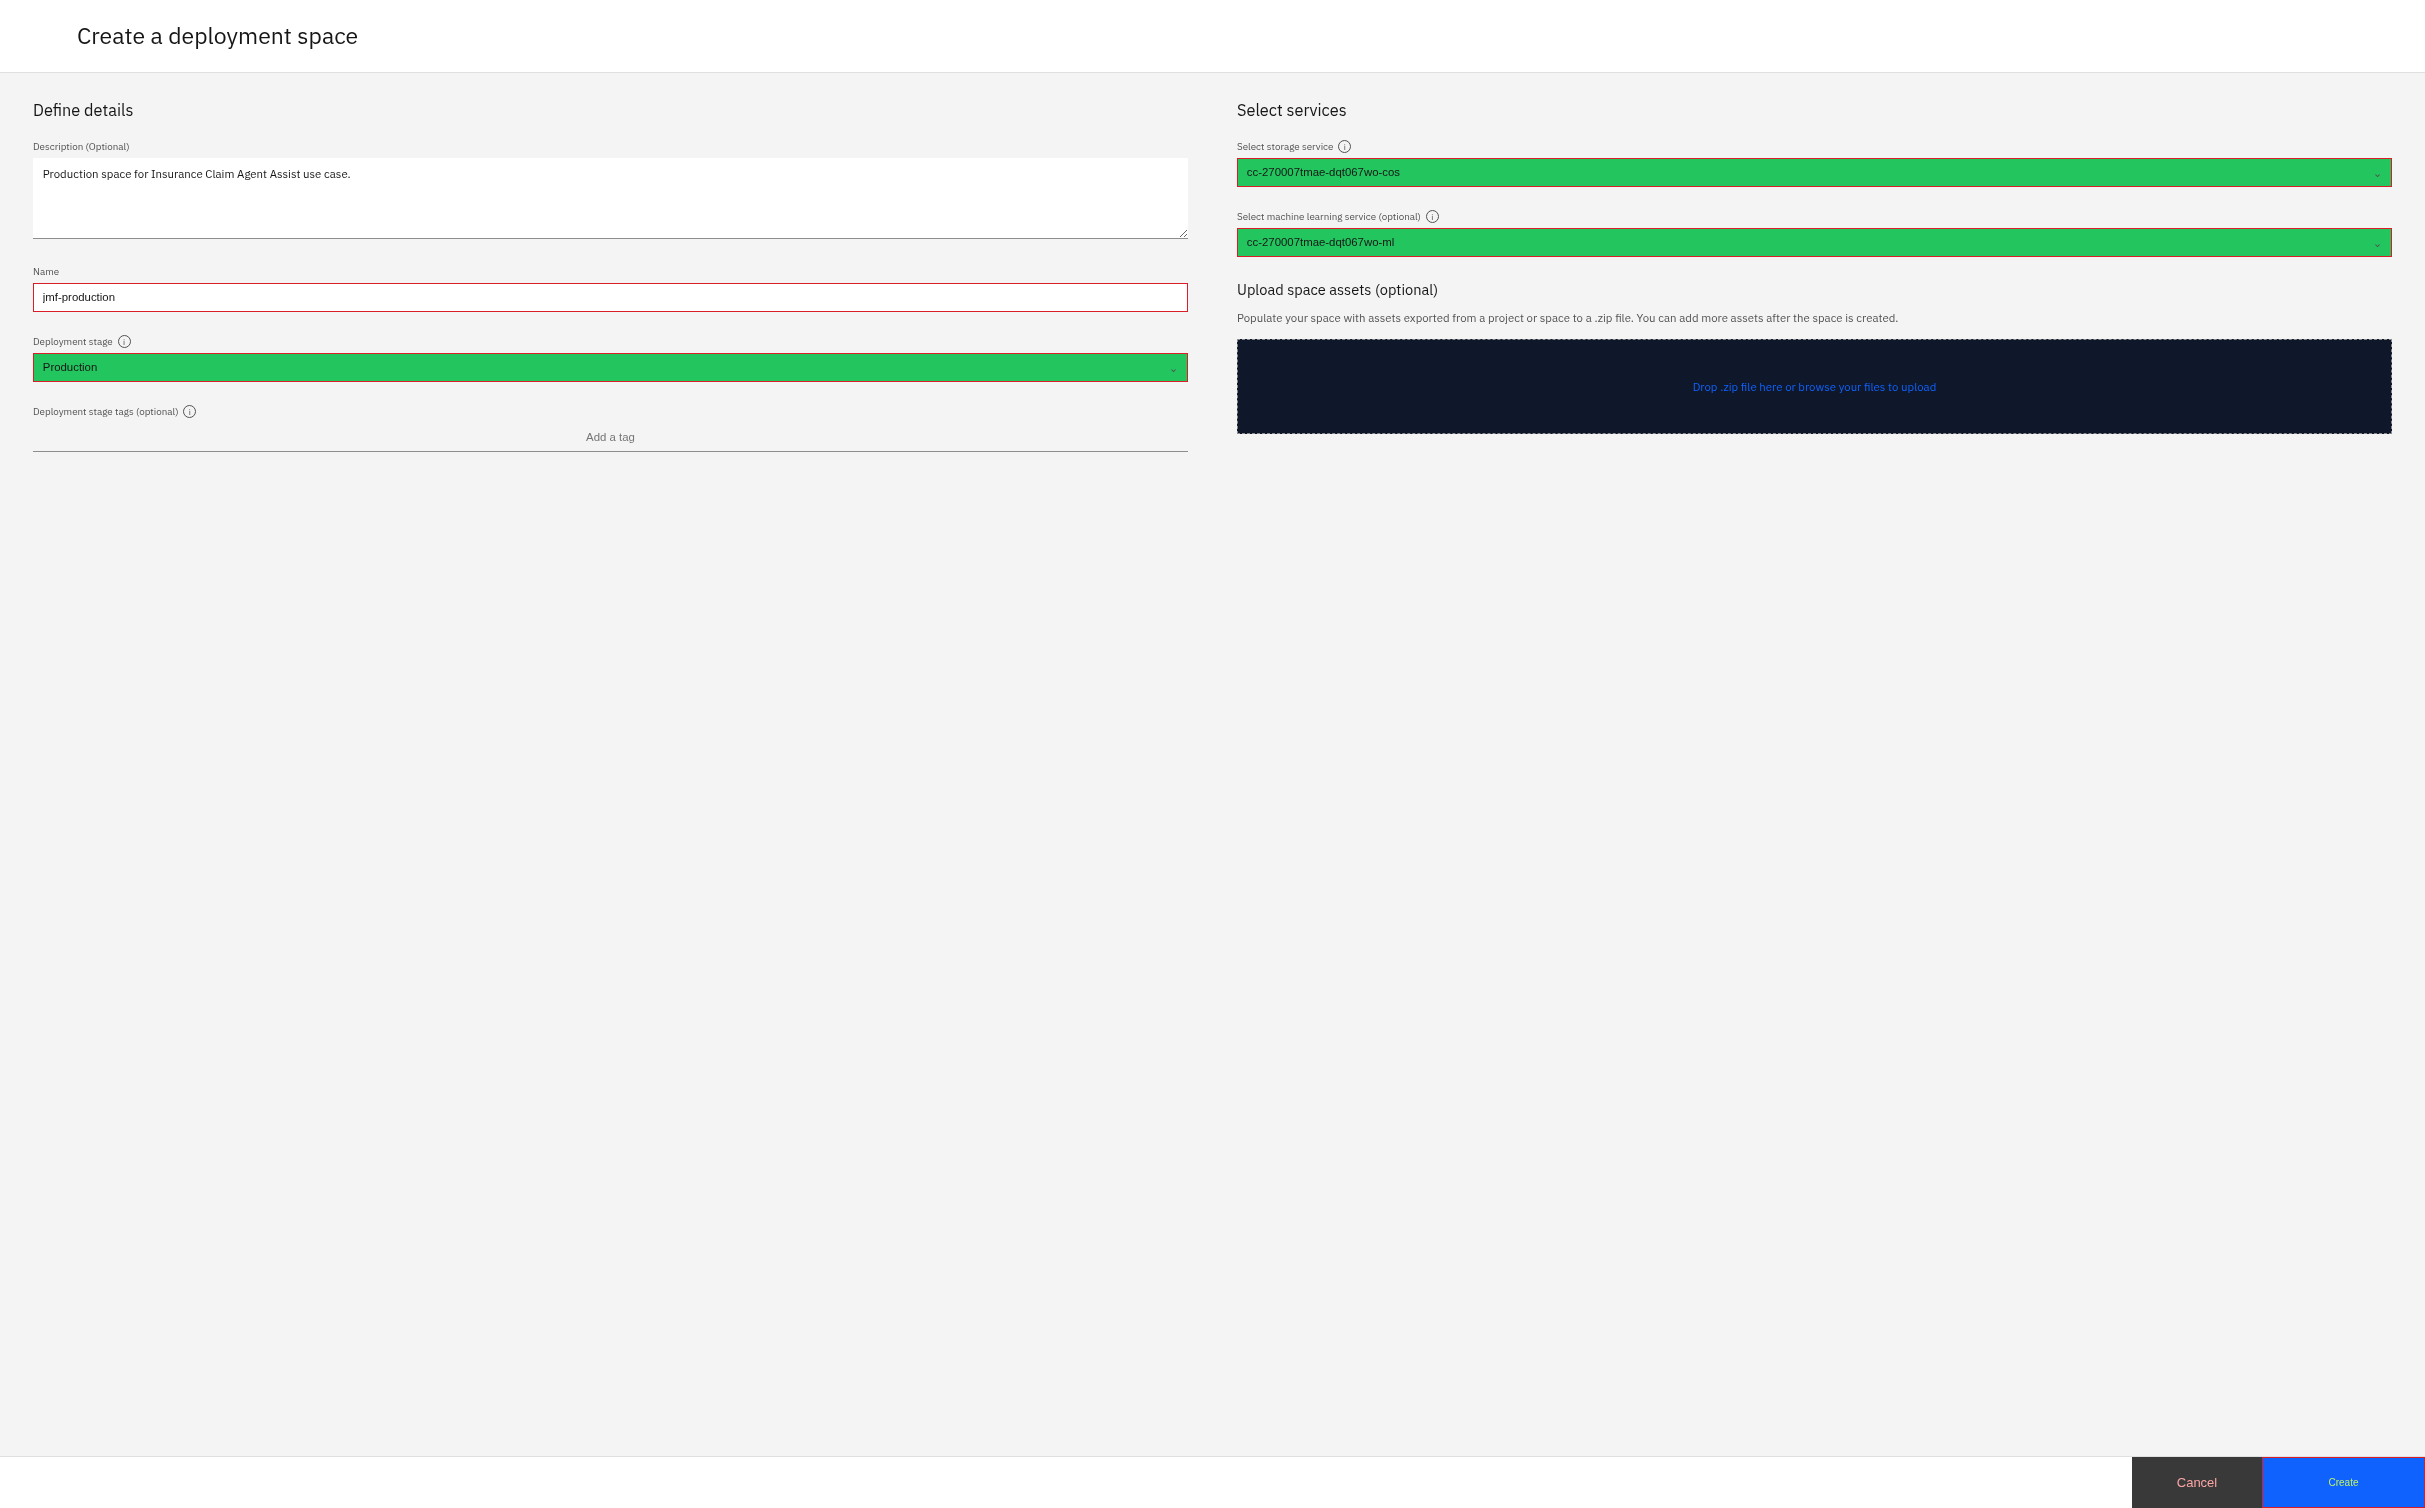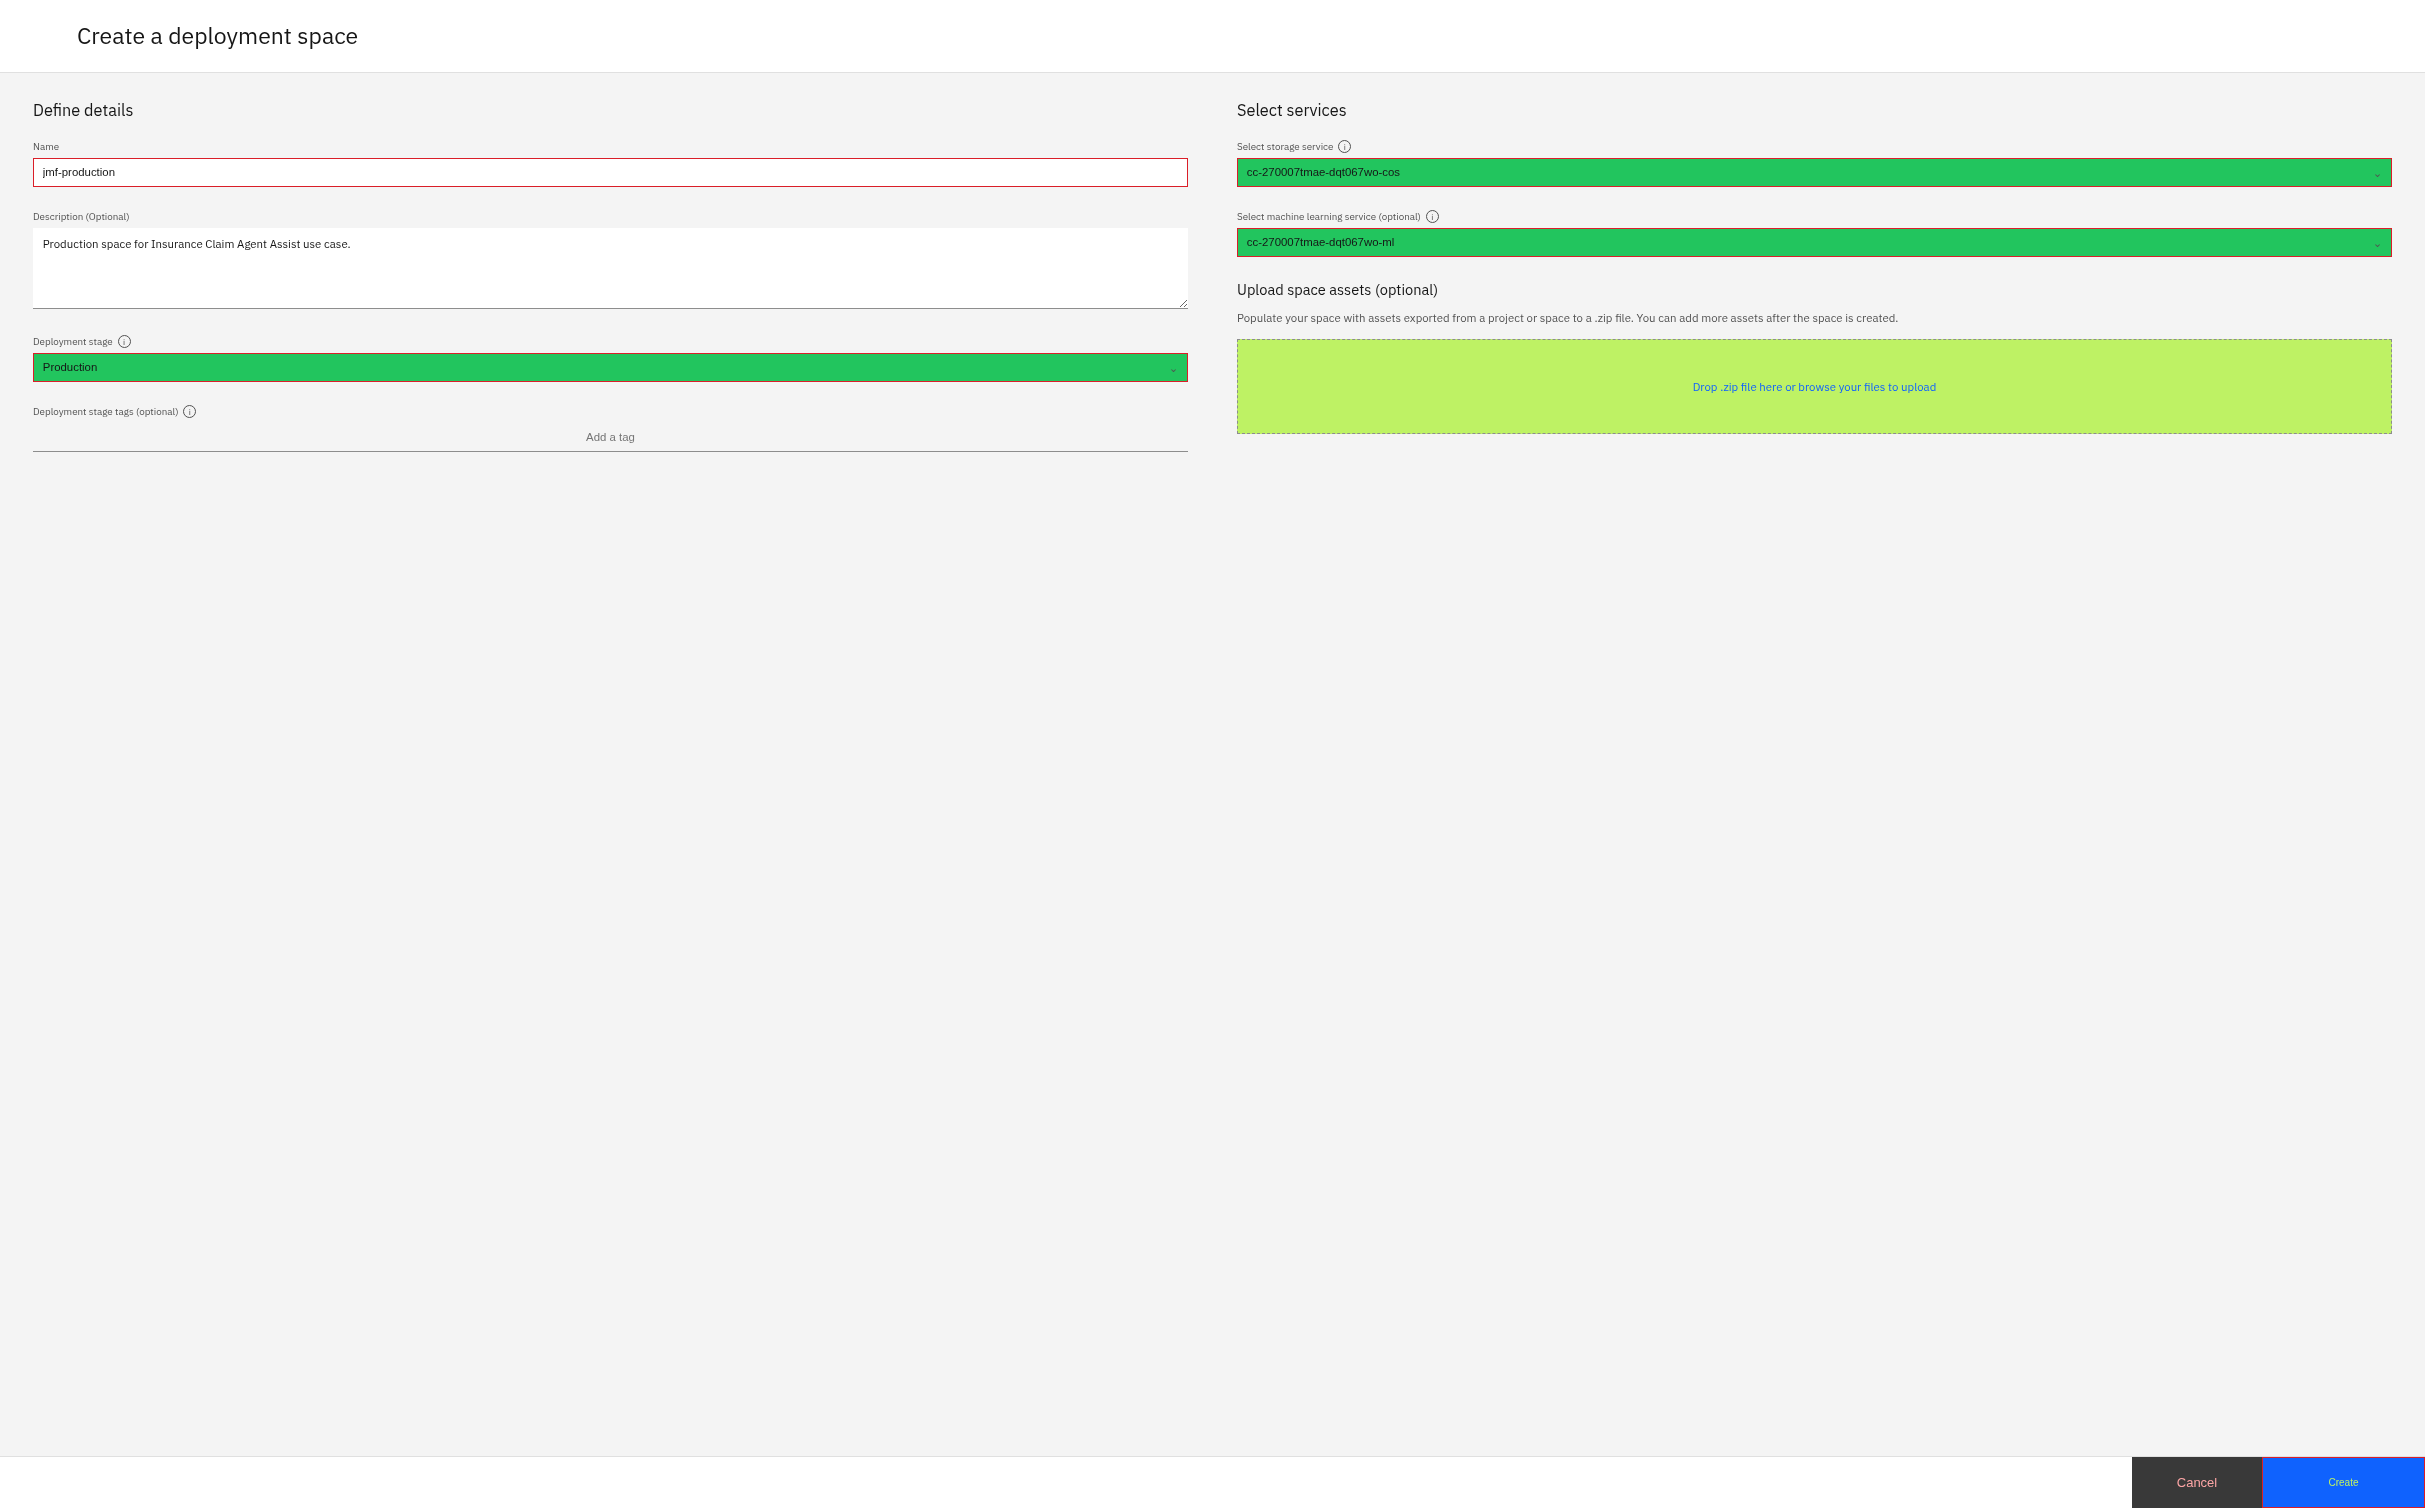--- a/index.html
+++ b/index.html
@@ -120,21 +120,21 @@
       outline: 1.6px solid #da1e28;
       outline-offset: -1.6px;
     }
     .right-section {
       padding-top: 0;
     }
     .upload-area {
       border: 0.8px dashed #8d8d8d;
       padding: 39px 19.5px;
       text-align: center;
-      background: #bef264;
+      background: #0f172a;
       cursor: pointer;
     }
     .upload-link {
       color: #0f62fe;
       text-decoration: none;
       font-size: 11.4px;
     }
     .upload-description {
       font-size: 11.4px;
       color: #525252;
@@ -185,30 +185,30 @@
 <div class="page-header">
   <h1 class="page-title">Create a deployment space</h1>
 </div>
 
 <div class="main-content">
 
   <div class="left-section">
     <h2 class="section-title">Define details</h2>
 
     <div class="field-group">
+      <label class="field-label">Description (Optional)</label>
+      <div style="position:relative;">
+        <textarea class="textarea-input input-highlighted" style="">Production space for Insurance Claim Agent Assist use case.</textarea>
+      </div>
+    </div>
+
+    <div class="field-group">
       <label class="field-label">Name</label>
       <div style="position:relative;">
         <input type="text" class="text-input input-highlighted" value="jmf-production" style="">
-      </div>
-    </div>
-
-    <div class="field-group">
-      <label class="field-label">Description (Optional)</label>
-      <div style="position:relative;">
-        <textarea class="textarea-input input-highlighted" style="">Production space for Insurance Claim Agent Assist use case.</textarea>
       </div>
     </div>
 
     <div class="field-group">
       <label class="field-label">
         <span>Deployment stage</span>
         <span class="info-icon" title="Info">ℹ</span>
       </label>
       <div class="select-wrapper select-highlighted">
         <select class="select-input">

